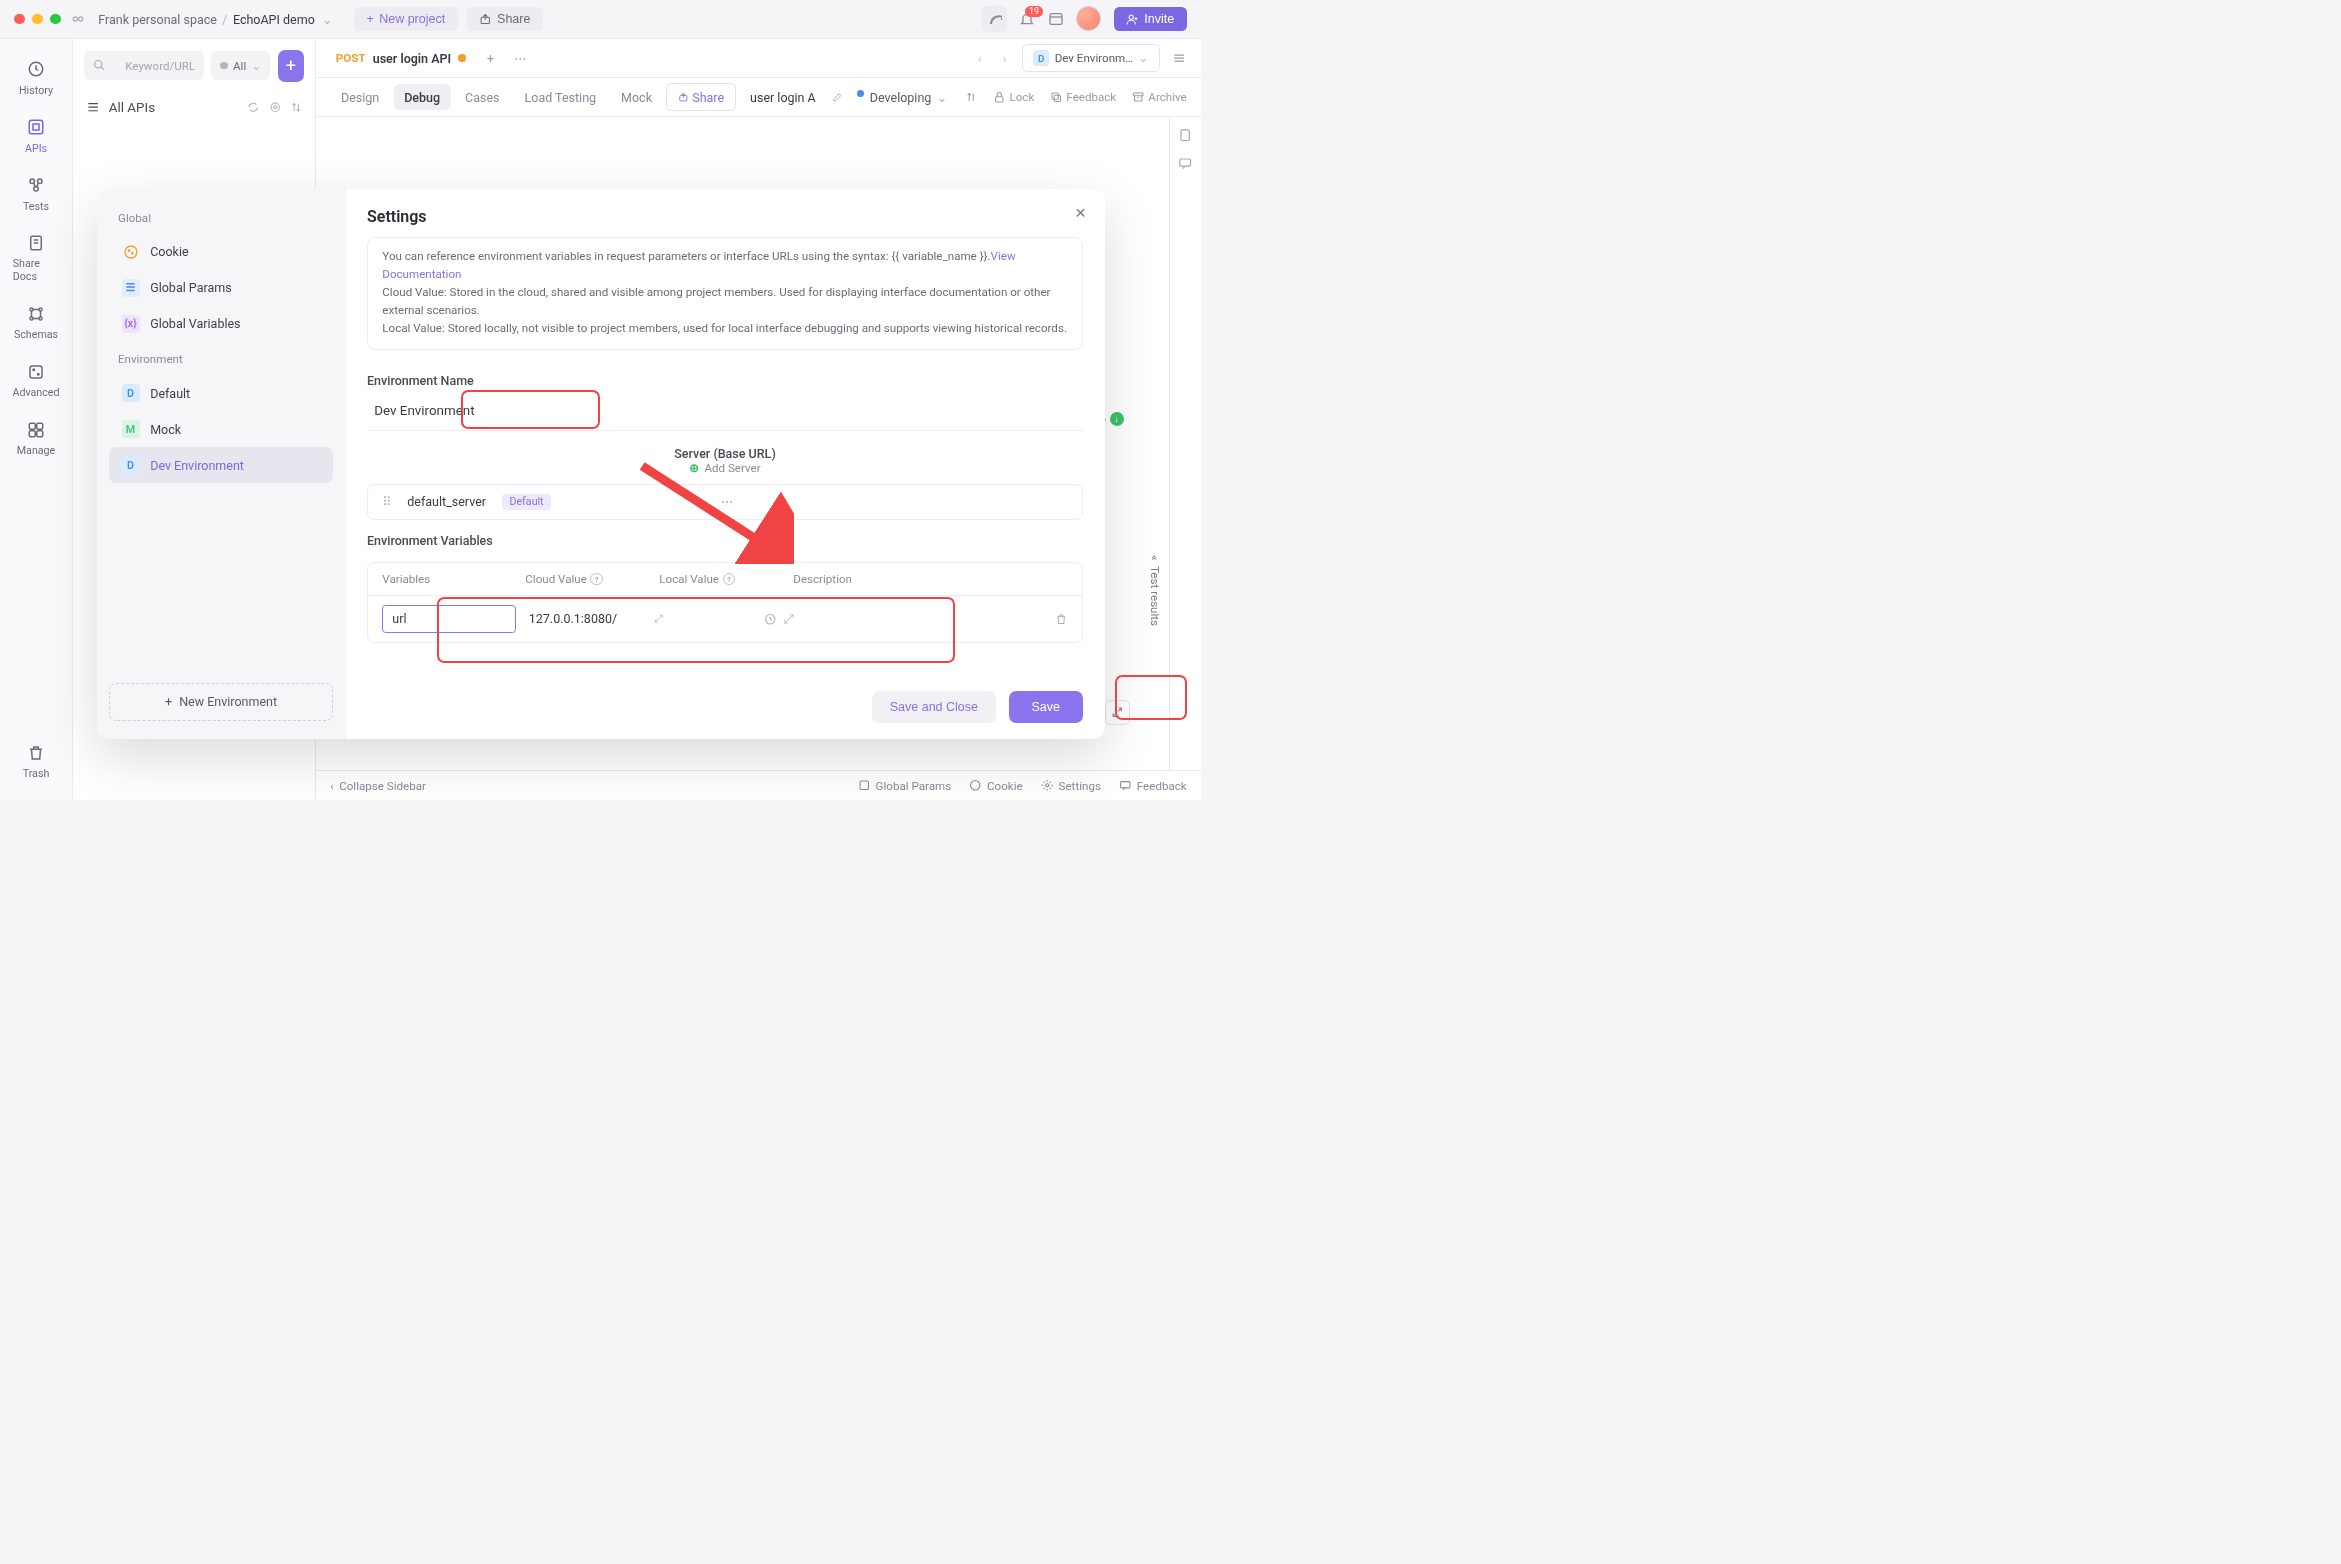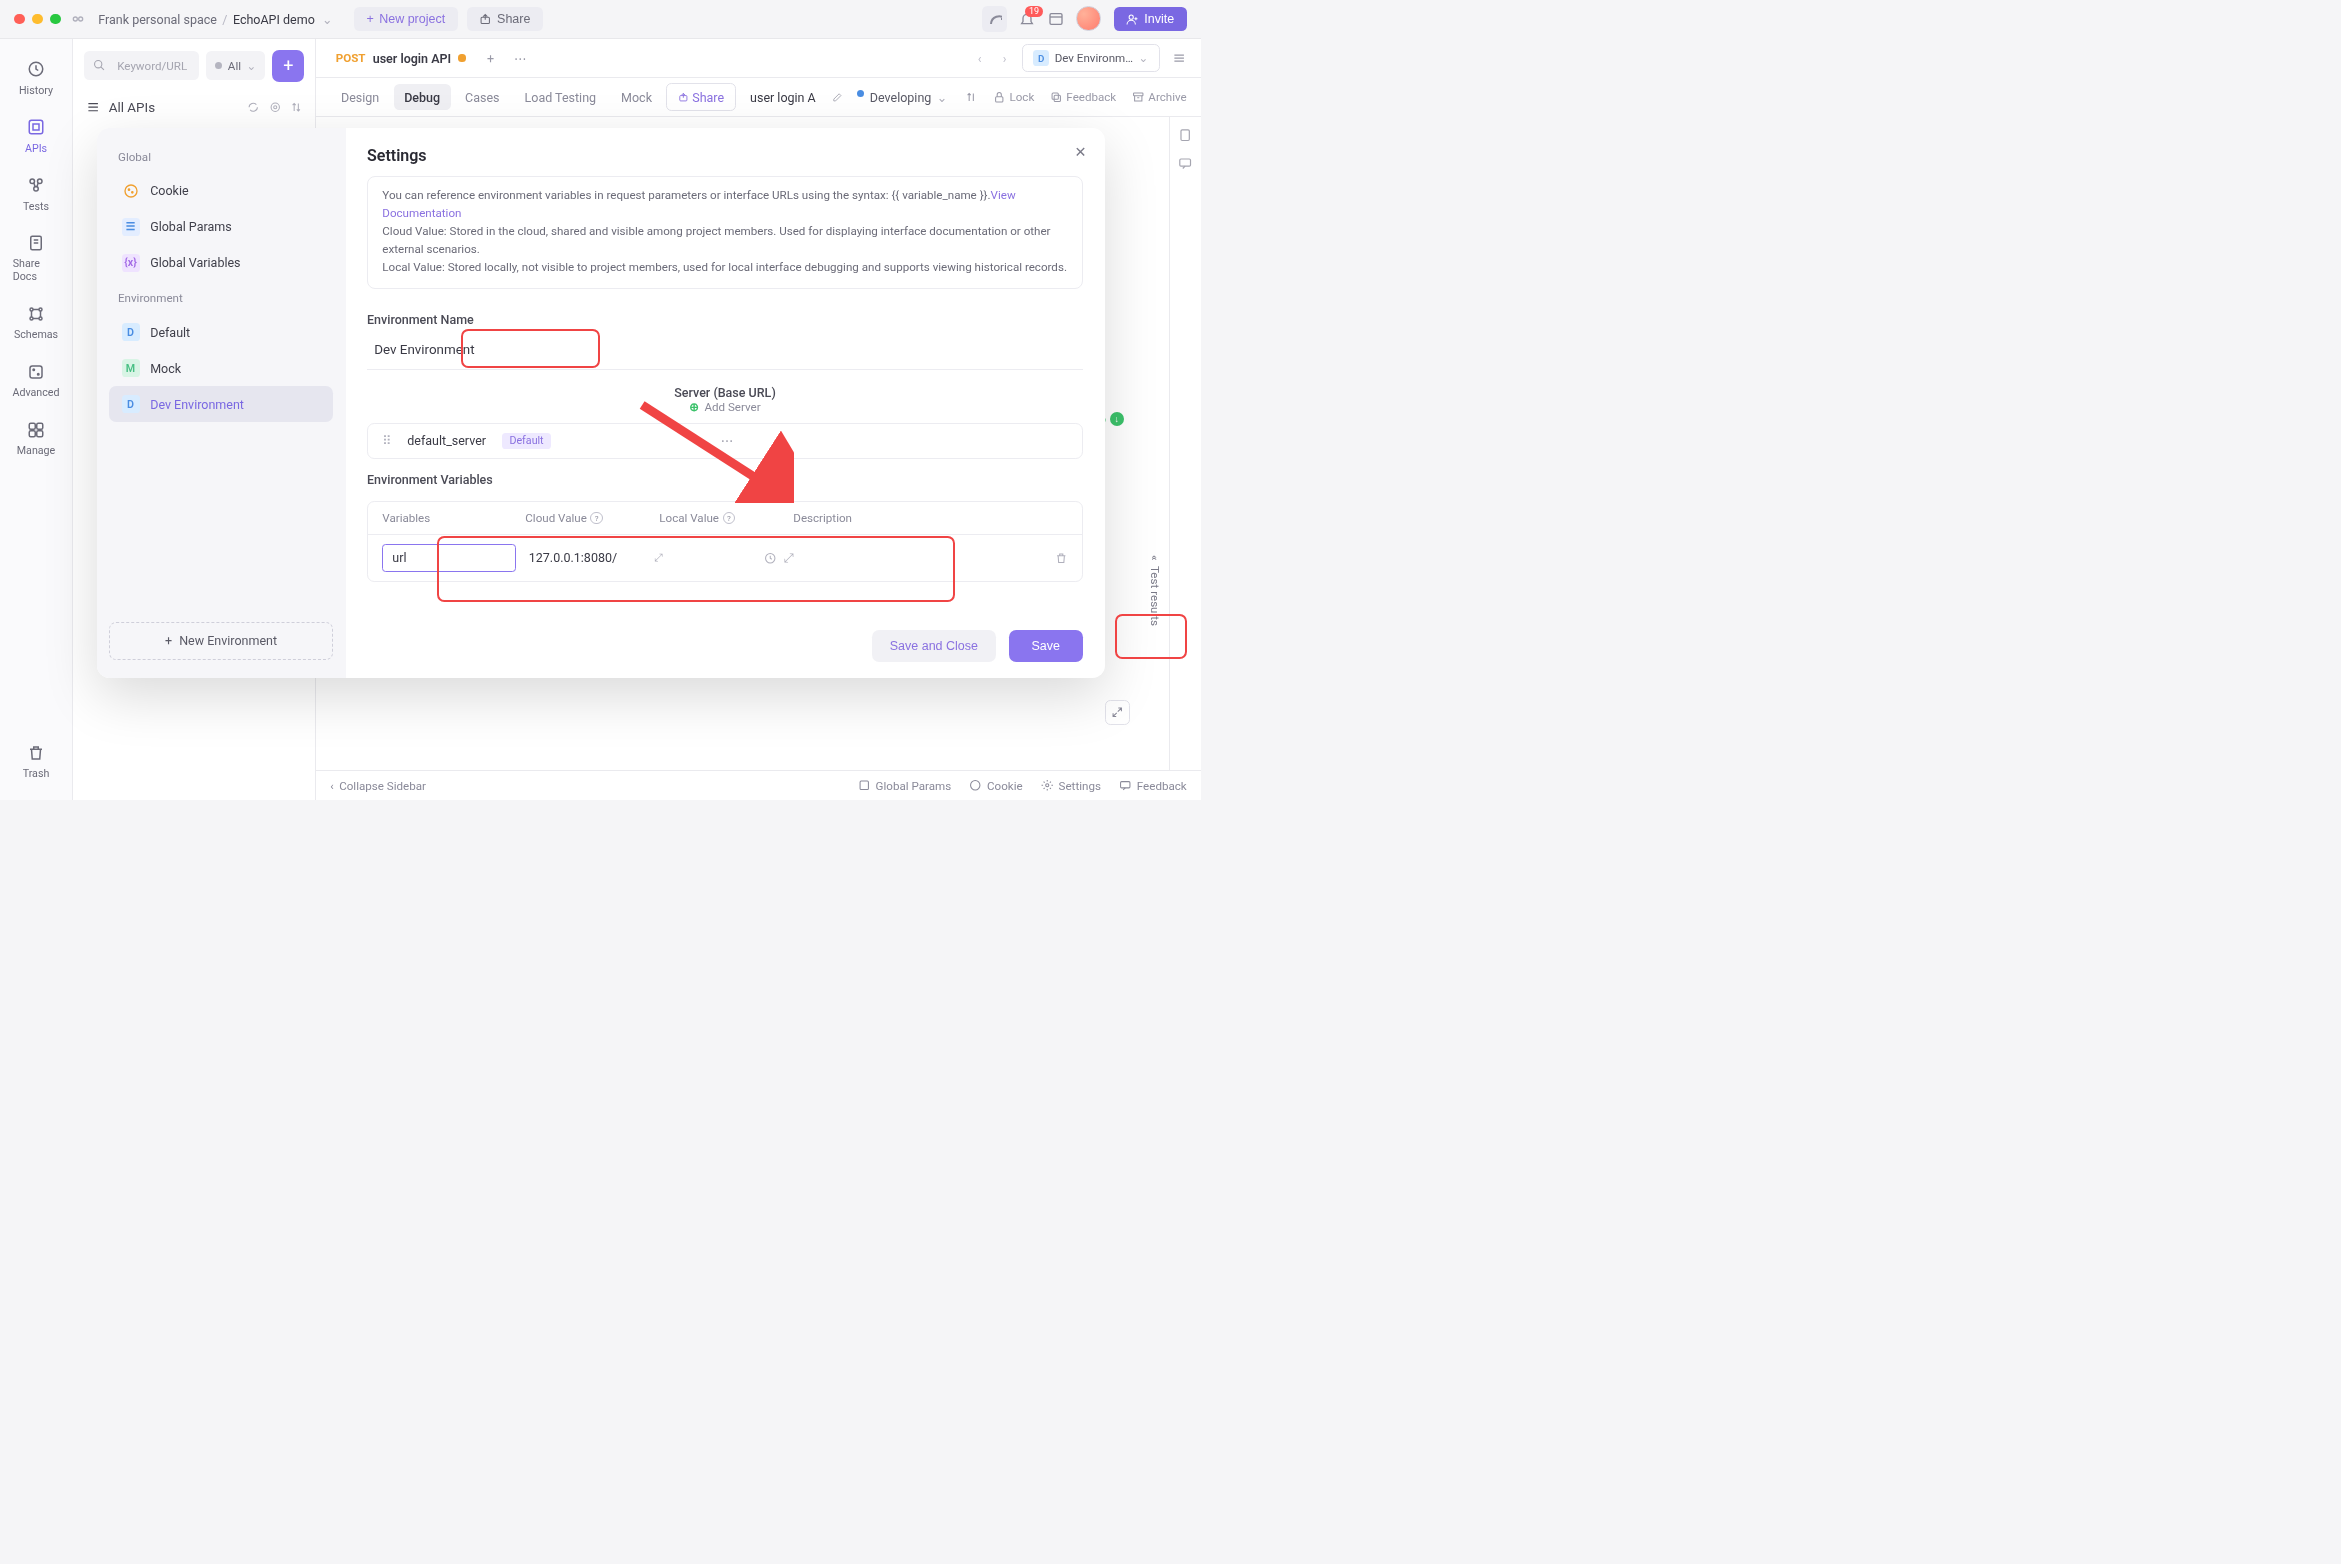--- a/index.html
+++ b/index.html
@@ -26,21 +26,21 @@
 .app { display: flex; height: calc(800px - 39px); }
 
 .nav-left { width: 73px; background: #fafafc; border-right: 0.9px solid #eaeaee; display: flex; flex-direction: column; align-items: center; padding-top: 12.5px; gap: 5.4px; }
 .nav-item { display: flex; flex-direction: column; align-items: center; gap: 3.6px; padding: 7.2px; color: #6b6b78; font-size: 10.7px; width: 61px; cursor: pointer; border-radius: 7.2px; }
 .nav-item.active { color: #7a68e2; }
 .nav-item .ic { width: 21.5px; height: 21.5px; display: flex; align-items: center; justify-content: center; }
 .nav-bottom { margin-top: auto; margin-bottom: 12.5px; }
 
 .col-tree { width: 243px; background: #fff; border-right: 0.9px solid #eaeaee; display: flex; flex-direction: column; }
 .tree-top { padding: 10.7px; display: flex; gap: 7.2px; align-items: center; }
-.search { flex: 1; height: 29px; background: #f3f3f6; border-radius: 5.4px; display: flex; align-items: center; padding: 0 9px; gap: 12px; color: #a5a5b0; font-size: 11.6px; }
+.search { flex: 1; height: 29px; background: #f3f3f6; border-radius: 5.4px; display: flex; align-items: center; padding: 0 9px; gap: 20px; color: #a5a5b0; font-size: 11.6px; }
 .pill-all { height: 29px; padding: 0 9px; background: #f3f3f6; border-radius: 5.4px; display: flex; align-items: center; gap: 5.4px; color: #6b6b78; font-size: 11.6px; }
 .dot8 { width: 7.2px; height: 7.2px; border-radius: 50%; background: #b5b5c0; }
 .add-btn { width: 32px; height: 32px; background: #8a75ef; border-radius: 7.2px; display: flex; align-items: center; justify-content: center; color: #fff; font-size: 18px; }
 .allapis { padding: 7.2px 12.5px; display: flex; align-items: center; gap: 9px; color: #4a4a55; font-size: 13.4px; }
 .allapis .right-ics { margin-left: auto; display: flex; gap: 9px; color: #b0b0bc; }
 
 .main { flex: 1; display: flex; flex-direction: column; background: #fff; position: relative; }
 .tabrow { height: 39px; display: flex; align-items: center; padding: 0 10.7px; gap: 5.4px; border-bottom: 0.9px solid #eaeaee; }
 .req-tab { display: flex; align-items: center; gap: 7.2px; padding: 5.4px 9px; border-radius: 5.4px; }
 .method-post { color: #f0a030; font-weight: 700; font-size: 11.6px; }
@@ -71,21 +71,21 @@
 .kb-badge { position: absolute; right: 45px; top: 295px; font-size: 11.6px; color: #3cc26b; display: flex; align-items: center; gap: 3.6px; }
 .kb-badge .circ { width: 14.3px; height: 14.3px; border-radius: 50%; background: #3cc26b; display: inline-flex; align-items: center; justify-content: center; color: #fff; font-size: 9px; }
 .test-vertical { position: absolute; right: 7.2px; top: 438px; writing-mode: vertical-rl; color: #7a7a88; font-size: 11.6px; display: flex; align-items: center; gap: 5.4px; }
 .expand-ic { position: absolute; right: 39px; bottom: 45px; width: 25px; height: 25px; border: 0.9px solid #e2e2ea; border-radius: 5.4px; display: flex; align-items: center; justify-content: center; color: #8a8a99; background: #fff; }
 
 .statusbar { height: 30px; border-top: 0.9px solid #eaeaee; display: flex; align-items: center; padding: 0 14.3px; gap: 18px; color: #8a8a99; font-size: 11.6px; background: #fff; }
 .status-item { display: flex; align-items: center; gap: 5.4px; }
 .status-right { margin-left: auto; display: flex; gap: 18px; }
 
 
-.overlay { position: absolute; top: 39px; left: 0; right: 0; bottom: 0; display: flex; align-items: flex-start; justify-content: center; pointer-events: none; }
+.overlay { position: absolute; top: 39px; left: 0; right: 0; bottom: 0; display: flex; align-items: center; justify-content: center; pointer-events: none; }
 .modal { margin-top: 89px; width: 1008px; height: 550px; background: #fff; border-radius: 12.5px; box-shadow: 0 18px 54px rgba(0,0,0,0.15); display: flex; overflow: visible; pointer-events: auto; position: relative; }
 .modal-side { width: 249px; background: #f6f6f9; border-radius: 12.5px 0 0 12.5px; padding: 18px 12.5px; display: flex; flex-direction: column; }
 .ms-label { font-size: 11.6px; color: #8a8a99; padding: 3.6px 9px 9px; }
 .ms-item { display: flex; align-items: center; gap: 10.7px; padding: 9px 12.5px; color: #3f3f4a; border-radius: 7.2px; cursor: pointer; font-size: 12.5px; }
 .ms-item.active { background: #e6e6ef; color: #7a68e2; }
 .ms-item .ic16 { width: 18px; height: 18px; display: flex; align-items: center; justify-content: center; border-radius: 3.6px; font-size: 10.7px; font-weight: 600; }
 .ic-cookie { color: #f0a030; }
 .ic-gp { background: #e3edff; color: #4a8de2; }
 .ic-gv { background: #efe3ff; color: #a066e5; }
 .ic-d { background: #d8ecff; color: #4a8de2; }

